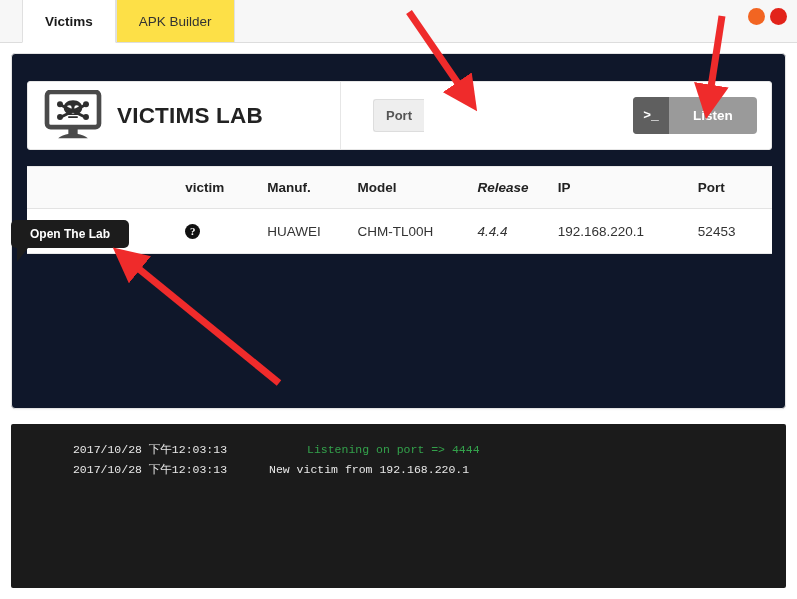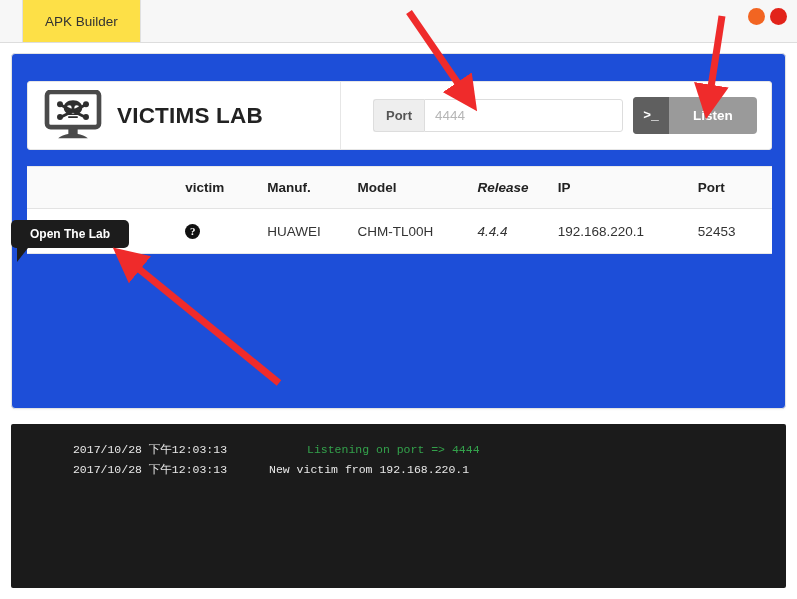--- a/index.html
+++ b/index.html
@@ -72,21 +72,21 @@
     margin-bottom: -1px;
   }
 
   
   .card {
     position: absolute;
     left: 11px;
     top: 53px;
     width: 775px;
     height: 356px;
-    background: #1d4ed8;
+    background: #0f172a;
     border: 1px solid #e3e3e3;
     border-radius: 4px;
     box-shadow: 0 1px 2px rgba(0,0,0,0.04);
   }
 
   
   .panel {
     position: absolute;
     left: 15px;
     top: 27px;
@@ -313,20 +313,23 @@
     pointer-events: none;
     z-index: 30;
   }
 </style>
 </head>
 <body>
 
 <div class="app">
 
   <div class="tabbar">
+    <div class="tab active">
+      <span>Victims</span>
+    </div>
     <div class="tab">
       <span>APK Builder</span>
     </div>
   </div>
 
   <div class="window-controls">
     <span class="wdot orange"></span>
     <span class="wdot red"></span>
   </div>
 
@@ -352,21 +355,20 @@
             <circle cx="18" cy="29" r="3.2"></circle>
             <circle cx="46" cy="29" r="3.2"></circle>
           </g>
         </svg>
         <span class="brand-title">VICTIMS LAB</span>
       </div>
 
       <div class="port-cell">
         <div class="input-group">
           <span class="input-addon">Port</span>
-          <input class="port-input" type="text" placeholder="4444" style="">
         </div>
         <button class="listen-btn">
           <span class="listen-icon-box">&gt;_</span>
           <span class="listen-label">Listen</span>
         </button>
       </div>
 
     </div>
 
     <table class="vtable">

